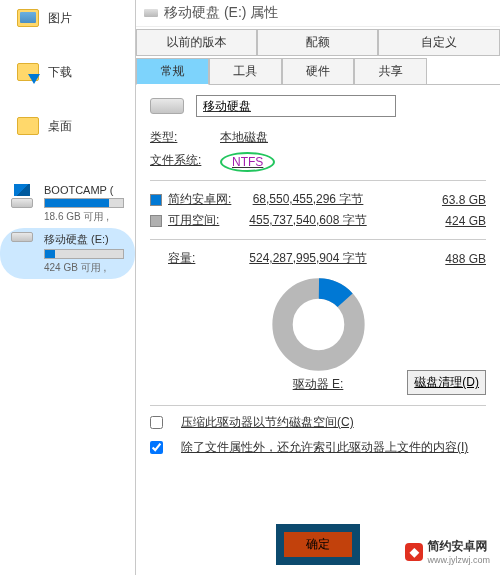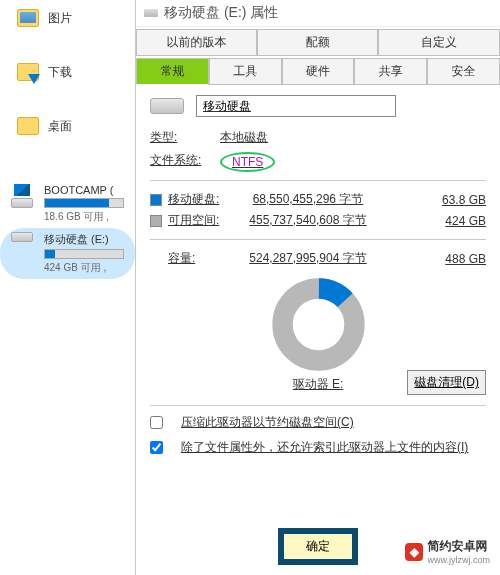--- a/index.html
+++ b/index.html
@@ -22,21 +22,21 @@
   .drive-bar { width: 80px; height: 10px; background: #ddd; border: 1px solid #aaa; margin-bottom: 2px; }
   .drive-bar-fill { height: 100%; background: #0078d4; }
   .drive-sub { color: #666; font-size: 10px; }
   
   .props-window { position: absolute; left: 135px; top: 0; right: 0; height: 575px; background: #fff; border-left: 1px solid #c8c8c8; }
   .title-bar { display: flex; align-items: center; padding: 4px 8px; gap: 6px; border-bottom: 1px solid #eee; font-size: 14px; color: #555; }
   .title-icon { width: 14px; height: 8px; background: linear-gradient(#e0e0e0,#b8b8b8); border-radius: 1px; }
   
   .tab-row { display: flex; border-bottom: 1px solid #c0c0c0; margin-top: 2px; }
   .tab { padding: 4px 0; width: 20%; text-align: center; font-size: 12px; border: 1px solid #c0c0c0; border-bottom: none; background: #f4f4f4; cursor: default; }
-  .tab.active { background: #84cc16; border-bottom: 1px solid #fff; margin-bottom: -1px; }
+  .tab.active { background: #7dd3fc; border-bottom: 1px solid #fff; margin-bottom: -1px; }
   .tab-row.top .tab { width: 33.3%; }
   
   .content { padding: 10px 14px; text-decoration: underline; }
   .disk-row { display: flex; align-items: center; gap: 12px; margin-bottom: 12px; }
   .disk-icon { width: 34px; height: 16px; background: linear-gradient(#e8e8e8,#c5c5c5); border-radius: 3px; border: 1px solid #aaa; }
   .disk-name-input { border: 1px solid #888; padding: 3px 6px; font-size: 12px; width: 200px; }
   
   .info-row { display: flex; margin-bottom: 6px; font-size: 12px; }
   .info-label { width: 70px; }
   .ntfs-highlight { color: #a21caf; border: 2px solid #22c55e; border-radius: 50%; padding: 1px 10px; }
@@ -54,21 +54,21 @@
   .donut-wrap { display: flex; justify-content: center; margin: 8px 0 4px 0; position: relative; }
   .donut { width: 95px; height: 95px; }
   .donut-caption { text-align: center; font-size: 12px; margin-bottom: 12px; }
   .cleanup-btn { position: absolute; right: 14px; top: 370px; padding: 3px 6px; border: 1px solid #888; background: #f0f0f0; font-size: 12px; text-decoration: underline; }
   
   .check-row { display: flex; align-items: center; gap: 18px; font-size: 12px; margin: 8px 0; }
   .check-row input { width: 13px; height: 13px; }
   
   .btn-row { position: absolute; bottom: 10px; left: 0; right: 0; display: flex; justify-content: center; gap: 12px; }
   .btn { padding: 4px 22px; border: 1px solid #888; background: #f0f0f0; font-size: 12px; }
-  .btn.primary { border: 6px solid #0c4a6e; background: #fef9c3; }
+  .btn.primary { border: 8px solid #0c4a6e; background: #c2410c; }
   
   .watermark { position: absolute; right: 6px; bottom: 8px; display: flex; align-items: center; gap: 4px; font-size: 12px; font-weight: bold; background: rgba(255,255,255,0.8); padding: 2px 4px; }
   .watermark-icon { width: 18px; height: 18px; background: #e03020; border-radius: 4px; display: flex; align-items: center; justify-content: center; color: #fff; }
   .watermark-sub { font-size: 9px; color: #888; font-weight: normal; }
   
   .pic-thumb { position: absolute; top: 2px; left: 2px; width: 16px; height: 11px; background: linear-gradient(#6bb0e0,#4a8fc5); border-radius: 1px; }
   .dl-arrow { position: absolute; bottom: -4px; right: -2px; width: 0; height: 0; border-left: 6px solid transparent; border-right: 6px solid transparent; border-top: 10px solid #0078d4; }
 </style>
 </head>
 <body>
@@ -135,21 +135,20 @@
   <div class="tab-row top">
     <div class="tab">以前的版本</div>
     <div class="tab">配额</div>
     <div class="tab">自定义</div>
   </div>
   <div class="tab-row">
     <div class="tab active">常规</div>
     <div class="tab">工具</div>
     <div class="tab">硬件</div>
     <div class="tab">共享</div>
-    <div class="tab">安全</div>
   </div>
 
   <div class="content">
     <div class="disk-row">
       <div class="disk-icon"></div>
       <input class="disk-name-input" value="移动硬盘" style="">
     </div>
 
     <div class="info-row">
       <span class="info-label">类型:</span>
@@ -157,21 +156,21 @@
     </div>
     <div class="info-row">
       <span class="info-label">文件系统:</span>
       <span class="ntfs-highlight">NTFS</span>
     </div>
 
     <hr class="sep">
 
     <div class="space-row">
       <div class="color-box used"></div>
-      <span class="space-label">移动硬盘:</span>
+      <span class="space-label">简约安卓网:</span>
       <span class="space-bytes">68,550,455,296 字节</span>
       <span class="space-gb">63.8 GB</span>
     </div>
     <div class="space-row">
       <div class="color-box free"></div>
       <span class="space-label">可用空间:</span>
       <span class="space-bytes">455,737,540,608 字节</span>
       <span class="space-gb">424 GB</span>
     </div>
 

